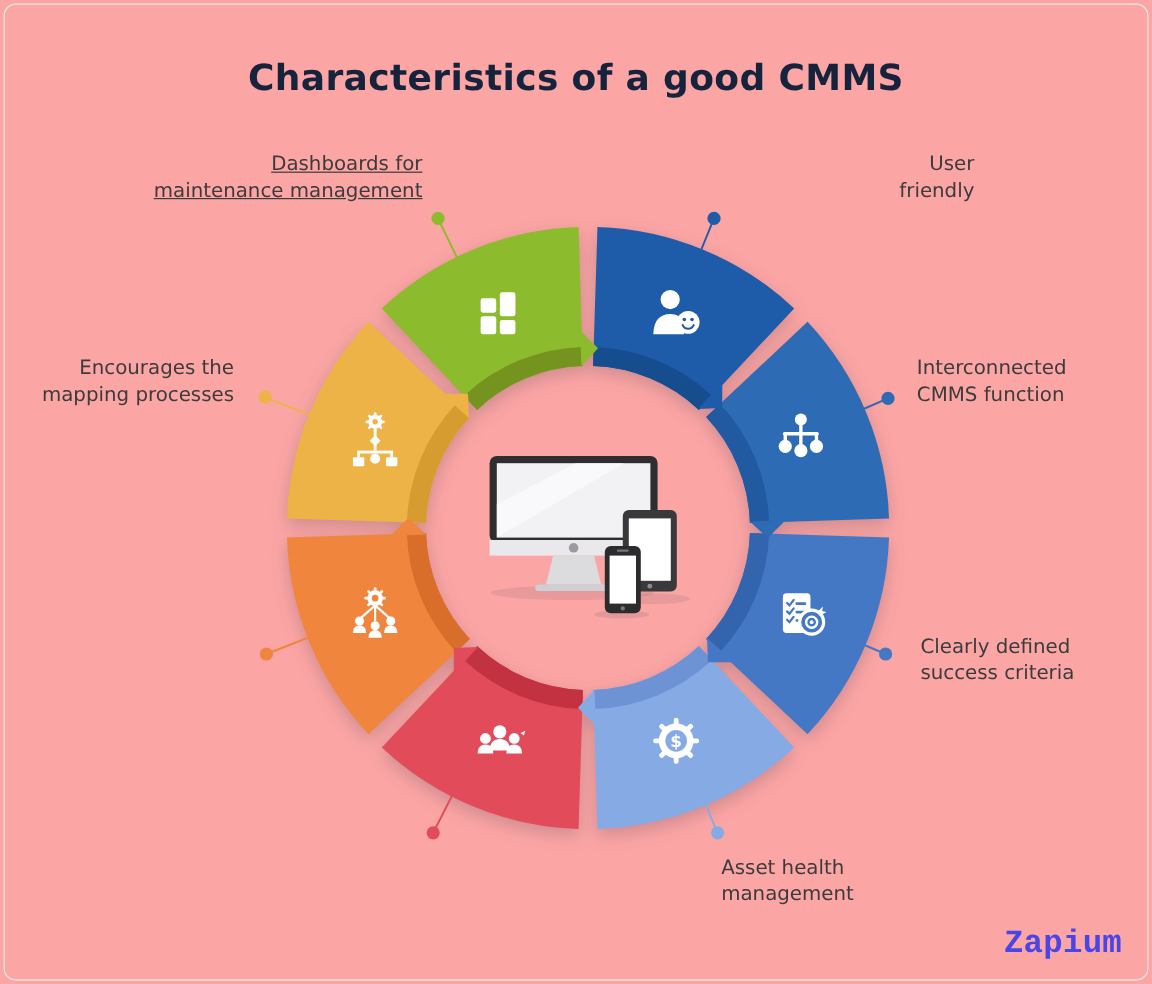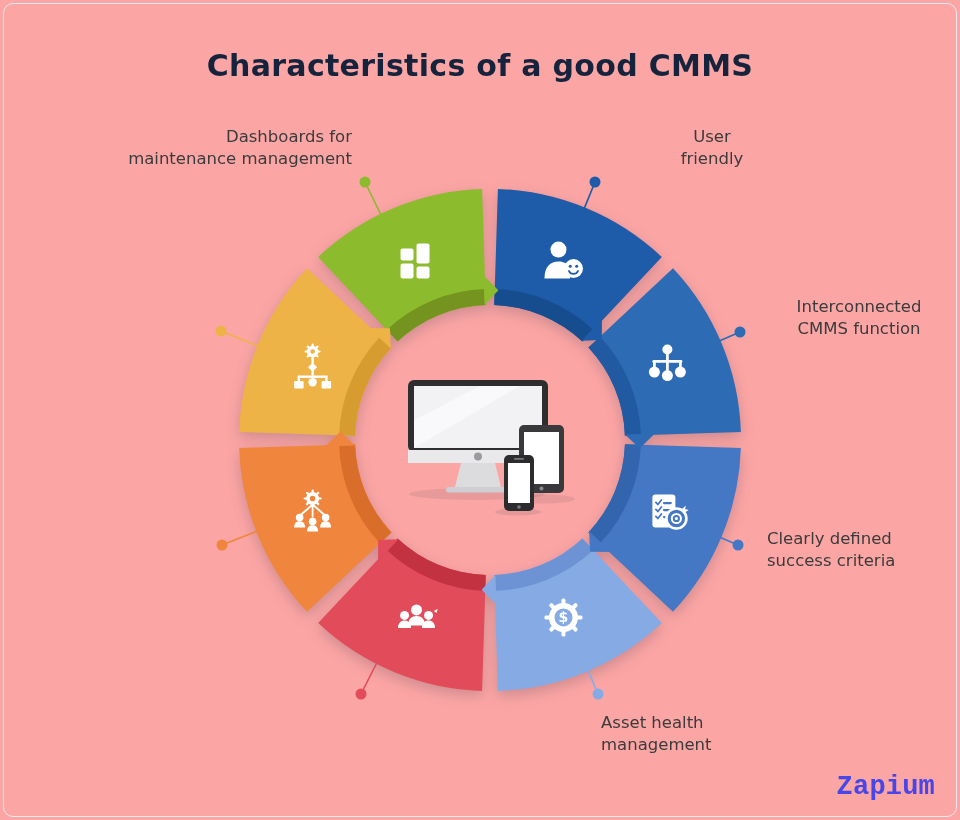--- a/index.html
+++ b/index.html
@@ -3,23 +3,23 @@
 <meta charset="utf-8">
 <style>
   html,body{margin:0;padding:0;background:#ffffff;}
   .stage{position:relative;width:960px;height:820px;background:#fca5a5;overflow:hidden;
          font-family:"DejaVu Sans","Liberation Sans",sans-serif;}
   .frame{position:absolute;inset:3px;border:1px solid #e9e9ec;border-radius:10px;pointer-events:none;}
   .title{position:absolute;top:48px;left:0;width:100%;text-align:center;
          font-size:30px;font-weight:800;color:#16233c;letter-spacing:.3px;}
   .lbl{position:absolute;font-size:16.5px;line-height:1.34;color:#3b3b3b;
        white-space:pre-line;font-family:"DejaVu Sans",sans-serif;}
-  .lbl-dashboards{left:60px;top:126px;width:292px;text-align:right;}
-  .lbl-user{left:612px;top:126px;width:200px;text-align:center;}
-  .lbl-interconnected{left:764px;top:296px;width:190px;text-align:center;}
+  .lbl-dashboards{left:60px;top:126px;width:292px;text-align:right;text-decoration:underline;}
+  .lbl-user{left:612px;top:126px;width:200px;text-align:right;}
+  .lbl-interconnected{left:764px;top:296px;width:190px;text-align:left;}
   .lbl-clearly{left:767px;top:528px;width:190px;text-align:left;}
   .lbl-asset{left:601px;top:712px;width:200px;text-align:left;}
   .lbl-specifies{left:148px;top:712px;width:260px;text-align:center;}
   .lbl-quickly{left:0px;top:528px;width:193px;text-align:right;}
   .lbl-encourages{left:0px;top:296px;width:195px;text-align:right;}
   .brand{position:absolute;right:25px;top:772px;font-size:27px;font-weight:800;
          letter-spacing:.2px;font-family:Liberation Mono, monospace;}
   svg.wheel{position:absolute;left:0;top:0;}
   #wheel-group{filter:drop-shadow(0px 5px 7px rgba(40,45,60,.22));}
 </style>
@@ -222,15 +222,17 @@
   <div class="lbl lbl-dashboards">Dashboards for
 maintenance management</div>
   <div class="lbl lbl-user">User
 friendly</div>
   <div class="lbl lbl-interconnected">Interconnected
 CMMS function</div>
   <div class="lbl lbl-clearly">Clearly defined
 success criteria</div>
   <div class="lbl lbl-asset">Asset health
 management</div>
+  <div class="lbl lbl-encourages">Encourages the
+mapping processes</div>
 
   <div class="brand" style="color: rgb(73, 70, 232);">Zapium</div>
 </div>
 
 </body></html>

